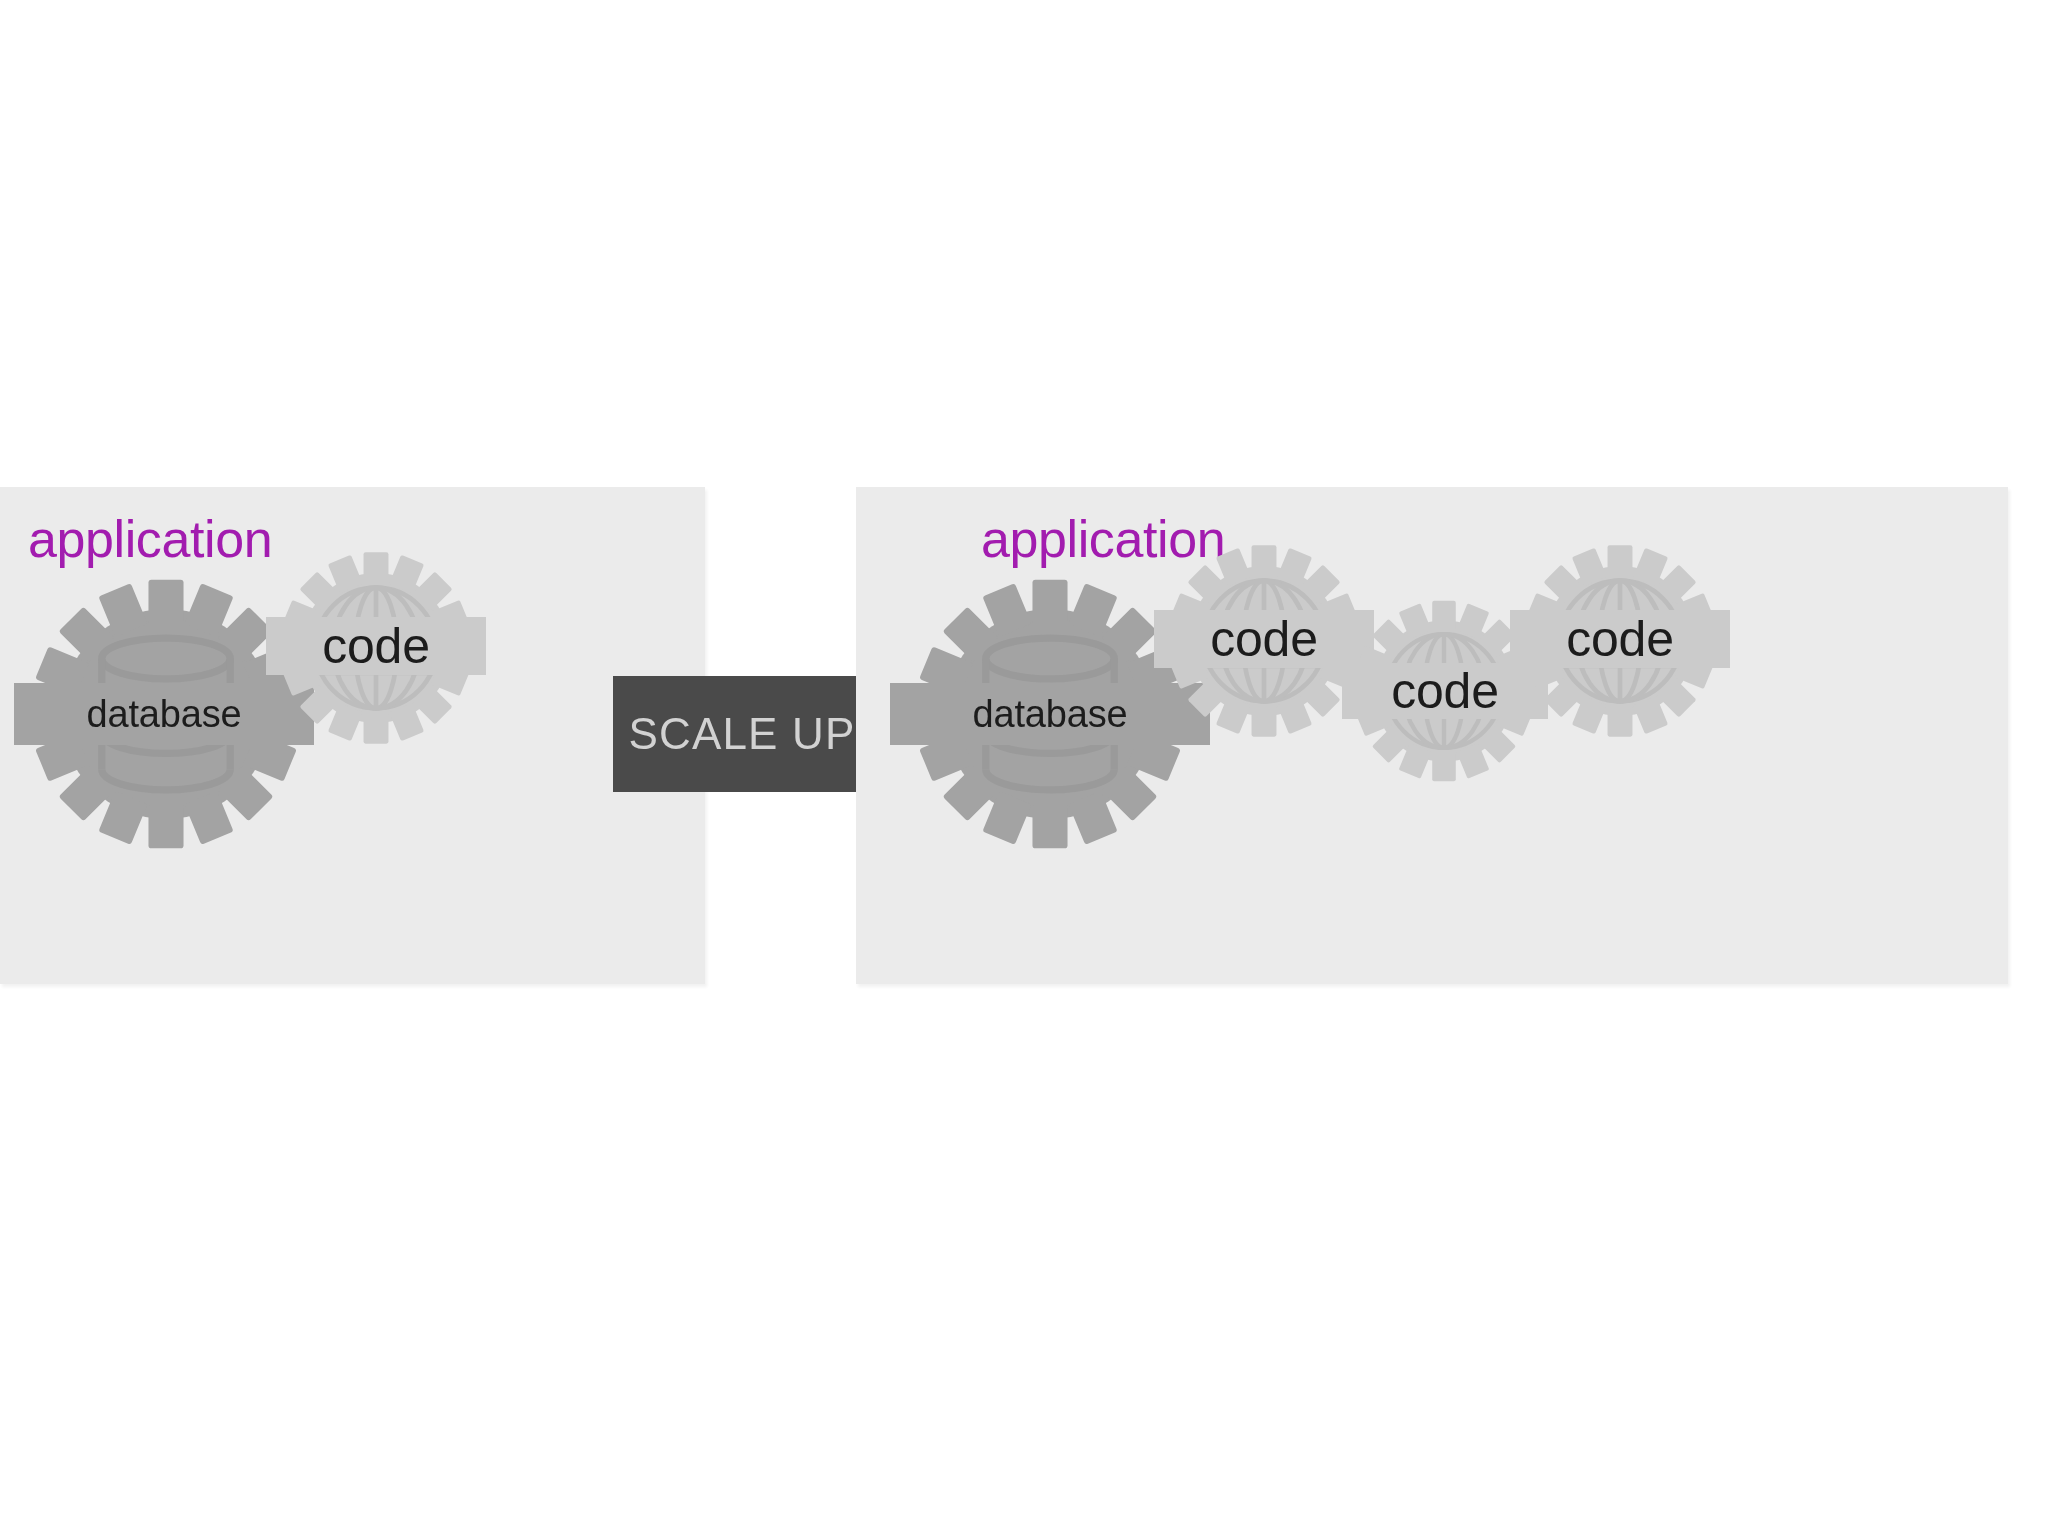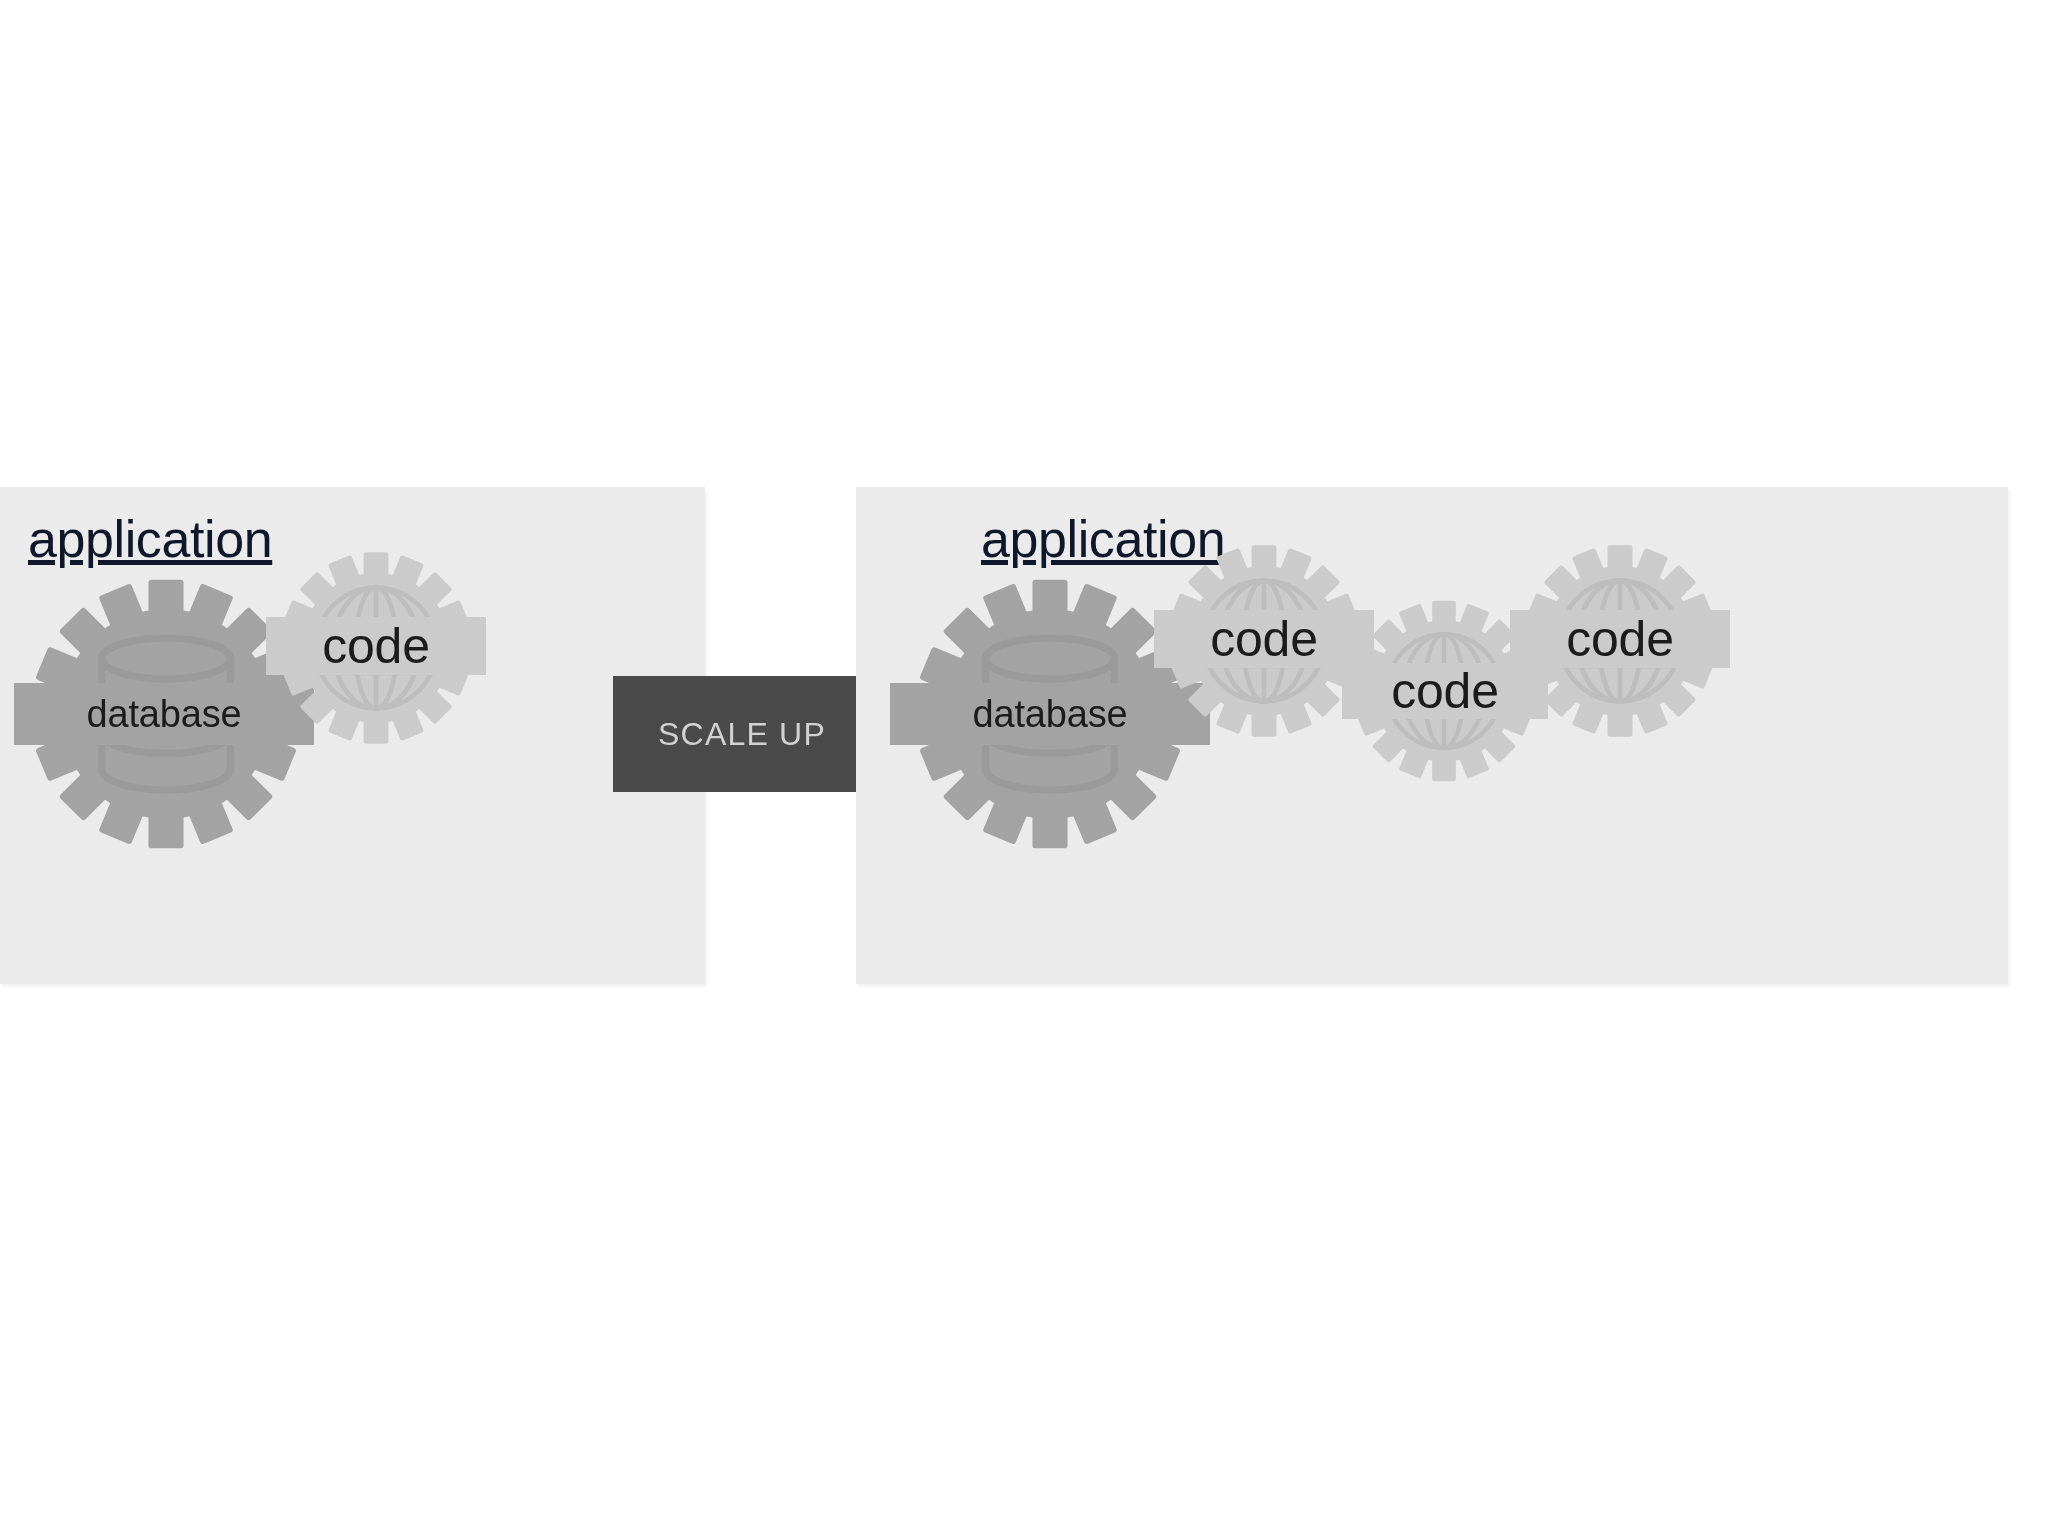--- a/index.html
+++ b/index.html
@@ -40,26 +40,25 @@
   #panel-right {
     left: 856px;
     top: 487px;
     width: 1152px;
     height: 497px;
   }
 
   .panel-title {
     position: absolute;
     font-size: 52px;
-    color: #0f172a;
+    color: #a21caf;
     letter-spacing: -0.4px;
     white-space: nowrap;
     line-height: 1;
     font-weight: 400;
-    text-decoration: underline;
   }
   #panel-left .panel-title  { left: 28px;  top: 26px; }
   #panel-right .panel-title { left: 125px; top: 26px; }
 
   
   .gear {
     position: absolute;
   }
   .gear svg { display: block; overflow: visible; }
 
@@ -92,21 +91,21 @@
   #scale-arrow .arrow-text {
     position: absolute;
     left: 0;
     top: 0;
     width: 258px;
     height: 116px;
     display: flex;
     align-items: center;
     justify-content: center;
     color: #d2d2d2;
-    font-size: 32px;
+    font-size: 44px;
     letter-spacing: 1.2px;
     font-weight: 400;
     white-space: nowrap;
   }
 </style>
 </head>
 <body>
 
 <div id="stage">
 

